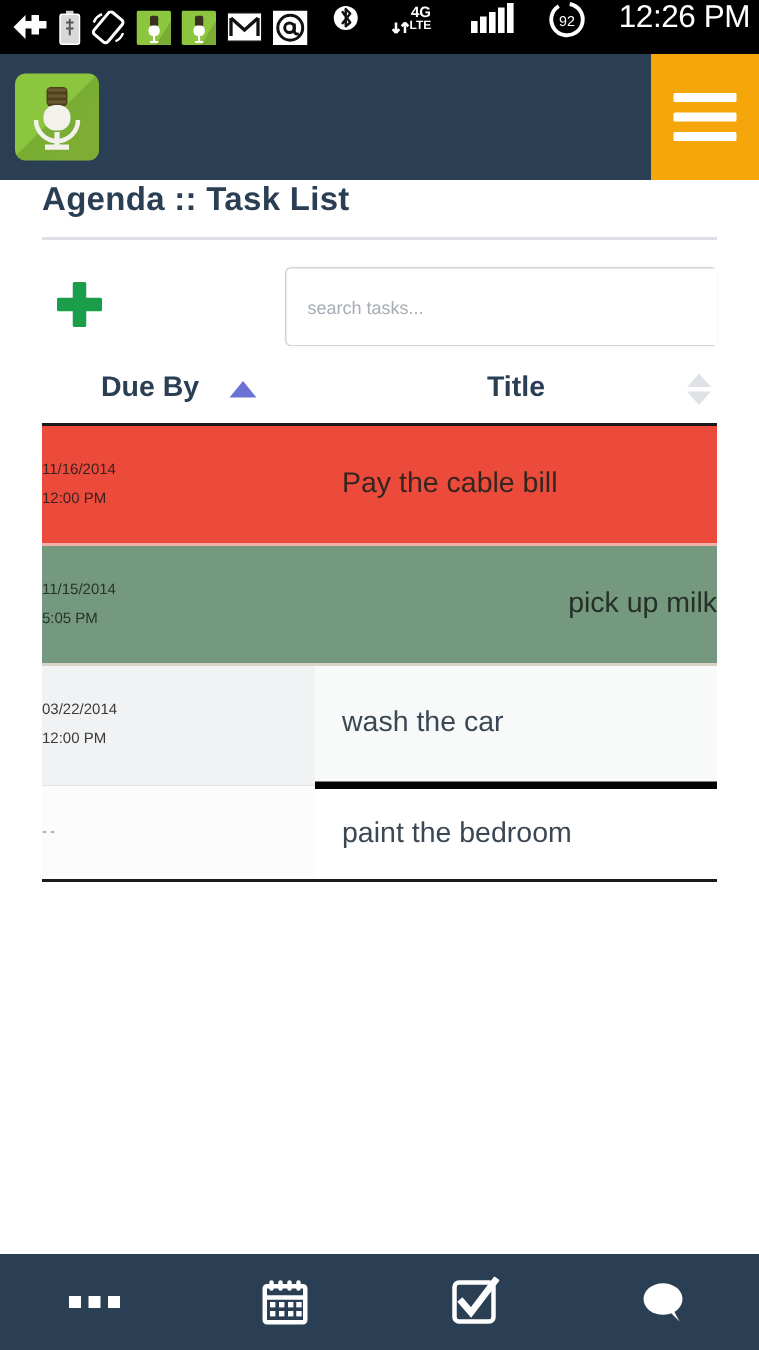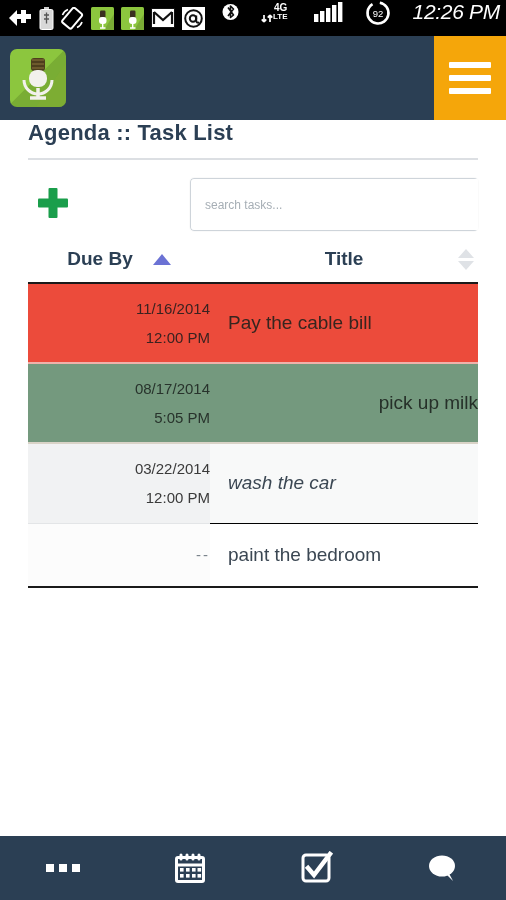--- a/index.html
+++ b/index.html
@@ -12,21 +12,21 @@
   #app{ position:relative; width:506px; height:900px; background:#fff; }
 
   
   .statusbar{
     height:36px; background:#000; display:flex; align-items:center;
     padding:0 6px 0 8px; position:relative;
   }
   .sb-left{ display:flex; align-items:center; gap:7px; }
   .sb-right{ display:flex; align-items:flex-start; gap:22px; position:absolute; right:6px; top:0; height:36px; }
   .sb-ic{ display:block; }
-  .sb-clock{ color:#fff; font-size:21px; letter-spacing:-0.3px; font-family:"Liberation Sans", sans-serif;font-style:italic; }
+  .sb-clock{ color:#fff; font-size:21px; letter-spacing:-0.3px; font-family:"Liberation Sans", sans-serif; }
 
   
   .appbar{
     height:84px; background:#2b3f54; display:flex; align-items:center;
     justify-content:space-between;
   }
   .logo{
     width:56px; height:58px; margin-left:10px; border-radius:7px;
     background:linear-gradient(135deg,#8cc63e 0%, #8cc63e 48%, #79ad34 49%, #79ad34 100%);
     position:relative; overflow:hidden; flex:none;
@@ -80,29 +80,29 @@
   th.c-due{ width:182px; }
   .th-inner{ display:flex; align-items:center; justify-content:center; gap:20px;text-align:center; }
   .th-inner.title-head{ gap:0; justify-content:center; position:relative; }
   .sort-asc{ width:0;height:0;border-left:9px solid transparent;border-right:9px solid transparent;border-bottom:11px solid #6b72d4; display:block; }
   .sort-both{ display:flex; flex-direction:column; gap:3px; position:absolute; right:4px; }
   .sort-both span:first-child{ width:0;height:0;border-left:8px solid transparent;border-right:8px solid transparent;border-bottom:9px solid #dfe2e6; }
   .sort-both span:last-child{ width:0;height:0;border-left:8px solid transparent;border-right:8px solid transparent;border-top:9px solid #dfe2e6; }
 
   tbody tr{ height:80px; }
   tbody td{ vertical-align:middle; font-size:19px; }
-  td.due{ text-align:right; color:#3a3a3a; font-size:15px; line-height:1.95; }
+  td.due{ text-align:left; color:#3a3a3a; font-size:10px; line-height:1.95; }
   td.title{ padding-left:18px; color:#3b4753; font-size:19px;margin-top:16px; }
 
   tr.r-red td{ background:#ec4b3b; color:#3a2220; border-bottom:2px solid #efb2ab; }
   tr.r-red td.title{ color:#36251f; }
   tr.r-green td{ background:#74997e; color:#28332c; border-bottom:2px solid #d9d3c7; }
   tr.r-green td.title{ color:#263029;text-align:right; }
   tr.r-plain td.due{ background:#f1f2f3; border-bottom:1px solid #e3e5e7; }
-  tr.r-plain td.title{ background:#f8f9f9; border-bottom:1px solid #000000;font-style:italic; }
+  tr.r-plain td.title{ background:#f8f9f9; border-bottom:5px solid #000000; }
   tr.r-white td.due{ background:#fcfcfc; border-bottom:2px solid #1a1a1a; }
   tr.r-white td.title{ background:#fff; border-bottom:2px solid #1a1a1a; }
   tr.r-white td.due{ color:#7b848c; letter-spacing:2px; }
 
   
   .bottomnav{
     position:absolute; left:0; bottom:0; width:506px; height:64px;
     background:#2b3f54; display:flex; align-items:center;
   }
   .nav-item{ flex:1; display:flex; align-items:center; justify-content:center; cursor:pointer; height:64px; }
@@ -253,21 +253,21 @@
         <tr class="r-red">
           <td class="due">
             <div>11/16/2014</div>
             <div>12:00 PM</div>
           </td>
           <td class="title">Pay the cable bill</td>
         </tr>
 
         <tr class="r-green">
           <td class="due">
-            <div>08/17/2014</div>
+            <div>11/15/2014</div>
             <div>5:05 PM</div>
           </td>
           <td class="title">pick up milk</td>
         </tr>
 
         <tr class="r-plain">
           <td class="due">
             <div>03/22/2014</div>
             <div>12:00 PM</div>
           </td>

